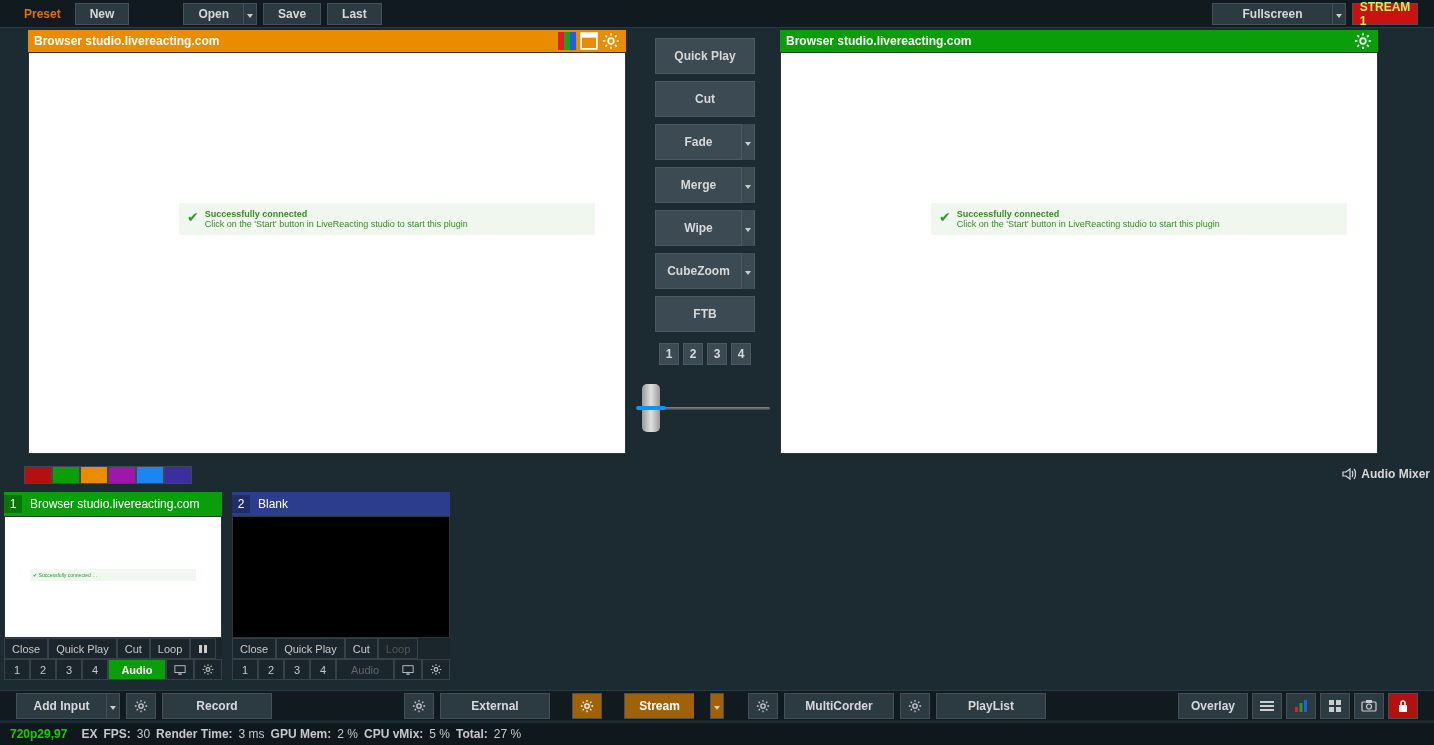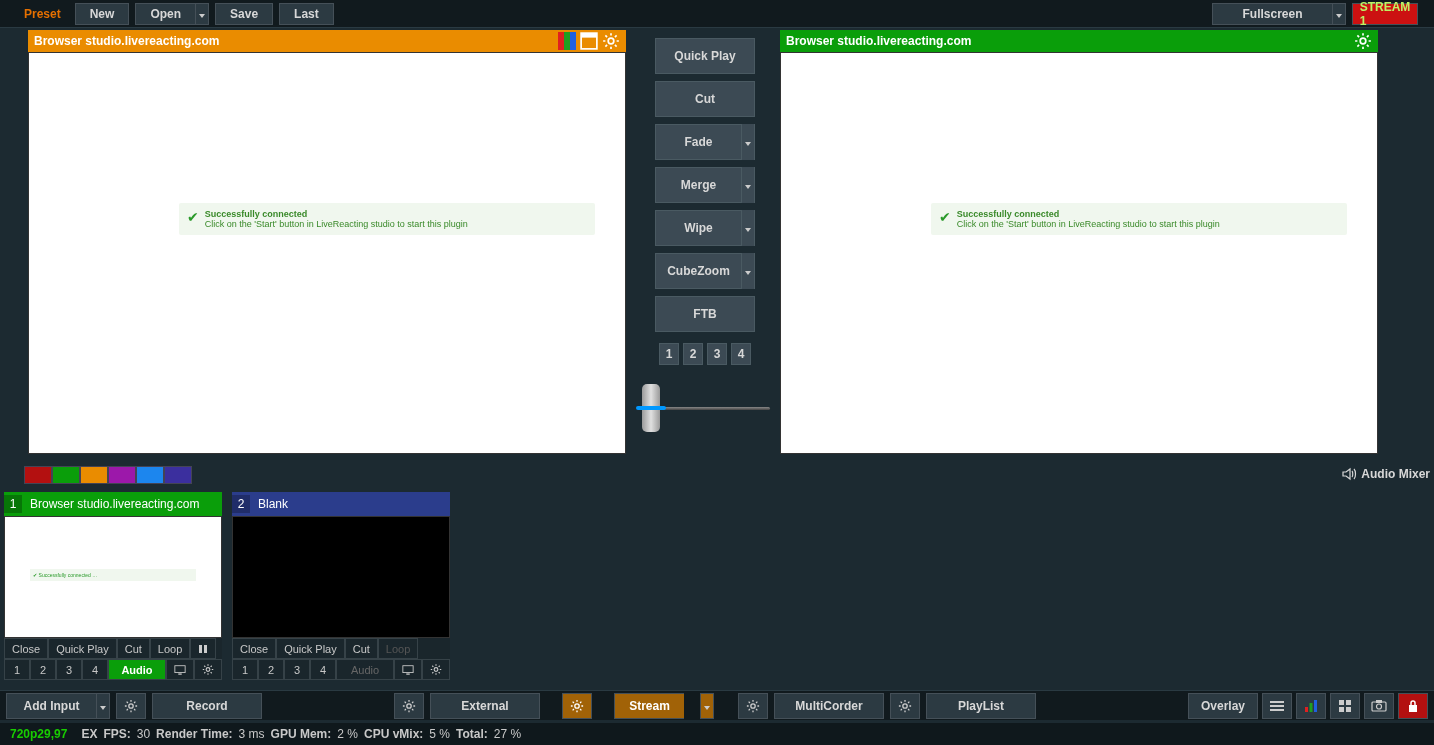--- a/index.html
+++ b/index.html
@@ -4,21 +4,21 @@
 <style>
 * { margin: 0; padding: 0; box-sizing: border-box; font-family: Arial, Helvetica, sans-serif; }
 body { width: 1434px; height: 745px; background: #1c2a31; color: #e0e0e0; font-size: 12px; overflow: hidden; position: relative; }
 
 
 .top-toolbar { height: 28px; background: #111a1e; display: flex; align-items: center; padding: 0 16px; gap: 6px; border-bottom: 1px solid #2a3a42; }
 .top-toolbar .preset-label { color: #e57000; font-weight: bold; padding: 0 8px; }
 .btn { background: #2c3a42; color: #d8d8d8; border: 1px solid #455058; height: 22px; padding: 0 14px; display: flex; align-items: center; justify-content: center; cursor: pointer; font-size: 12px; font-weight: bold; }
 .btn.small { padding: 0 8px; width: 22px; }
 .btn-split { display: flex; }
-.btn-split .btn:first-child { border-right: none; }
+.btn-split .btn:first-child { border-right: none; margin-left: 48px; }
 .btn-split .btn.drop { width: 14px; padding: 0 4px; display:flex; align-items:center; justify-content:center;}
 .top-toolbar .spacer { flex: 1; }
 .btn.stream1 { background: #cc1111; color: #bef264; font-weight: bold; }
 .top-toolbar .right-group { display:flex; gap:6px; margin-left:auto; }
 
 
 .main-area { display: flex; height: 430px; }
 .preview-pane { width: 598px; margin: 2px 4px 4px 28px; background: #1c2a31; display:flex; flex-direction:column;}
 .preview-pane.right { margin-left: 0; margin-right:24px; }
 .preview-header { height: 22px; display: flex; align-items: center; padding: 0 6px; color: #fff; font-size: 12px; font-weight:bold; }
@@ -67,21 +67,21 @@
 .tile-controls { }
 .tc-row { display:flex; height:21px; background:#1a262c;}
 .tc-row .tc { flex:none; padding:0 7px; border:1px solid #364248; display:flex; align-items:center; justify-content:center; cursor:pointer; font-size:11px; color:#c8c8c8;}
 .tc-row .tc.small { width:26px; padding:0;}
 .tc-row .tc.audio { flex:1; background:#0a9e0a; color:#fff; font-weight:bold;}
 .tc-row .tc.audio-disabled { flex:1; color:#666;}
 .tc-row .tc.disabled { color:#555;}
 .tc-row .tc.icon { width:28px;}
 
 
-.bottom-bar { position:absolute; left:0; right:0; top:690px; height:30px; background:#111a1e; display:flex; align-items:center; padding:0 6px; gap:6px; border-top:1px solid #2a3a42;}
+.bottom-bar { position:absolute; left:0; right:0; top:690px; height:30px; background:#111a1e; display:flex; align-items:center; padding:0 16px; gap:6px; border-top:1px solid #2a3a42;}
 .bb-btn { background:#2c3a42; border:1px solid #455058; color:#d8d8d8; height:26px; padding:0 14px; display:flex; align-items:center; justify-content:center; font-size:12px; font-weight:bold; cursor:pointer;}
 .bb-btn.wide{ width:110px;}
 .bb-btn.drop { width:14px; padding:0 4px;}
 .bb-btn.icon { width:30px; padding:0;}
 .bb-btn.stream { background:#a16207; color:#fff;margin-left:16px;}
 .bb-split{display:flex;}
 .bb-split .bb-btn:first-child{border-right:none}
 .bottom-bar .bb-spacer { width: 12px; }
 .bottom-bar .right-tools { margin-left:auto; display:flex; gap:4px;}
 

